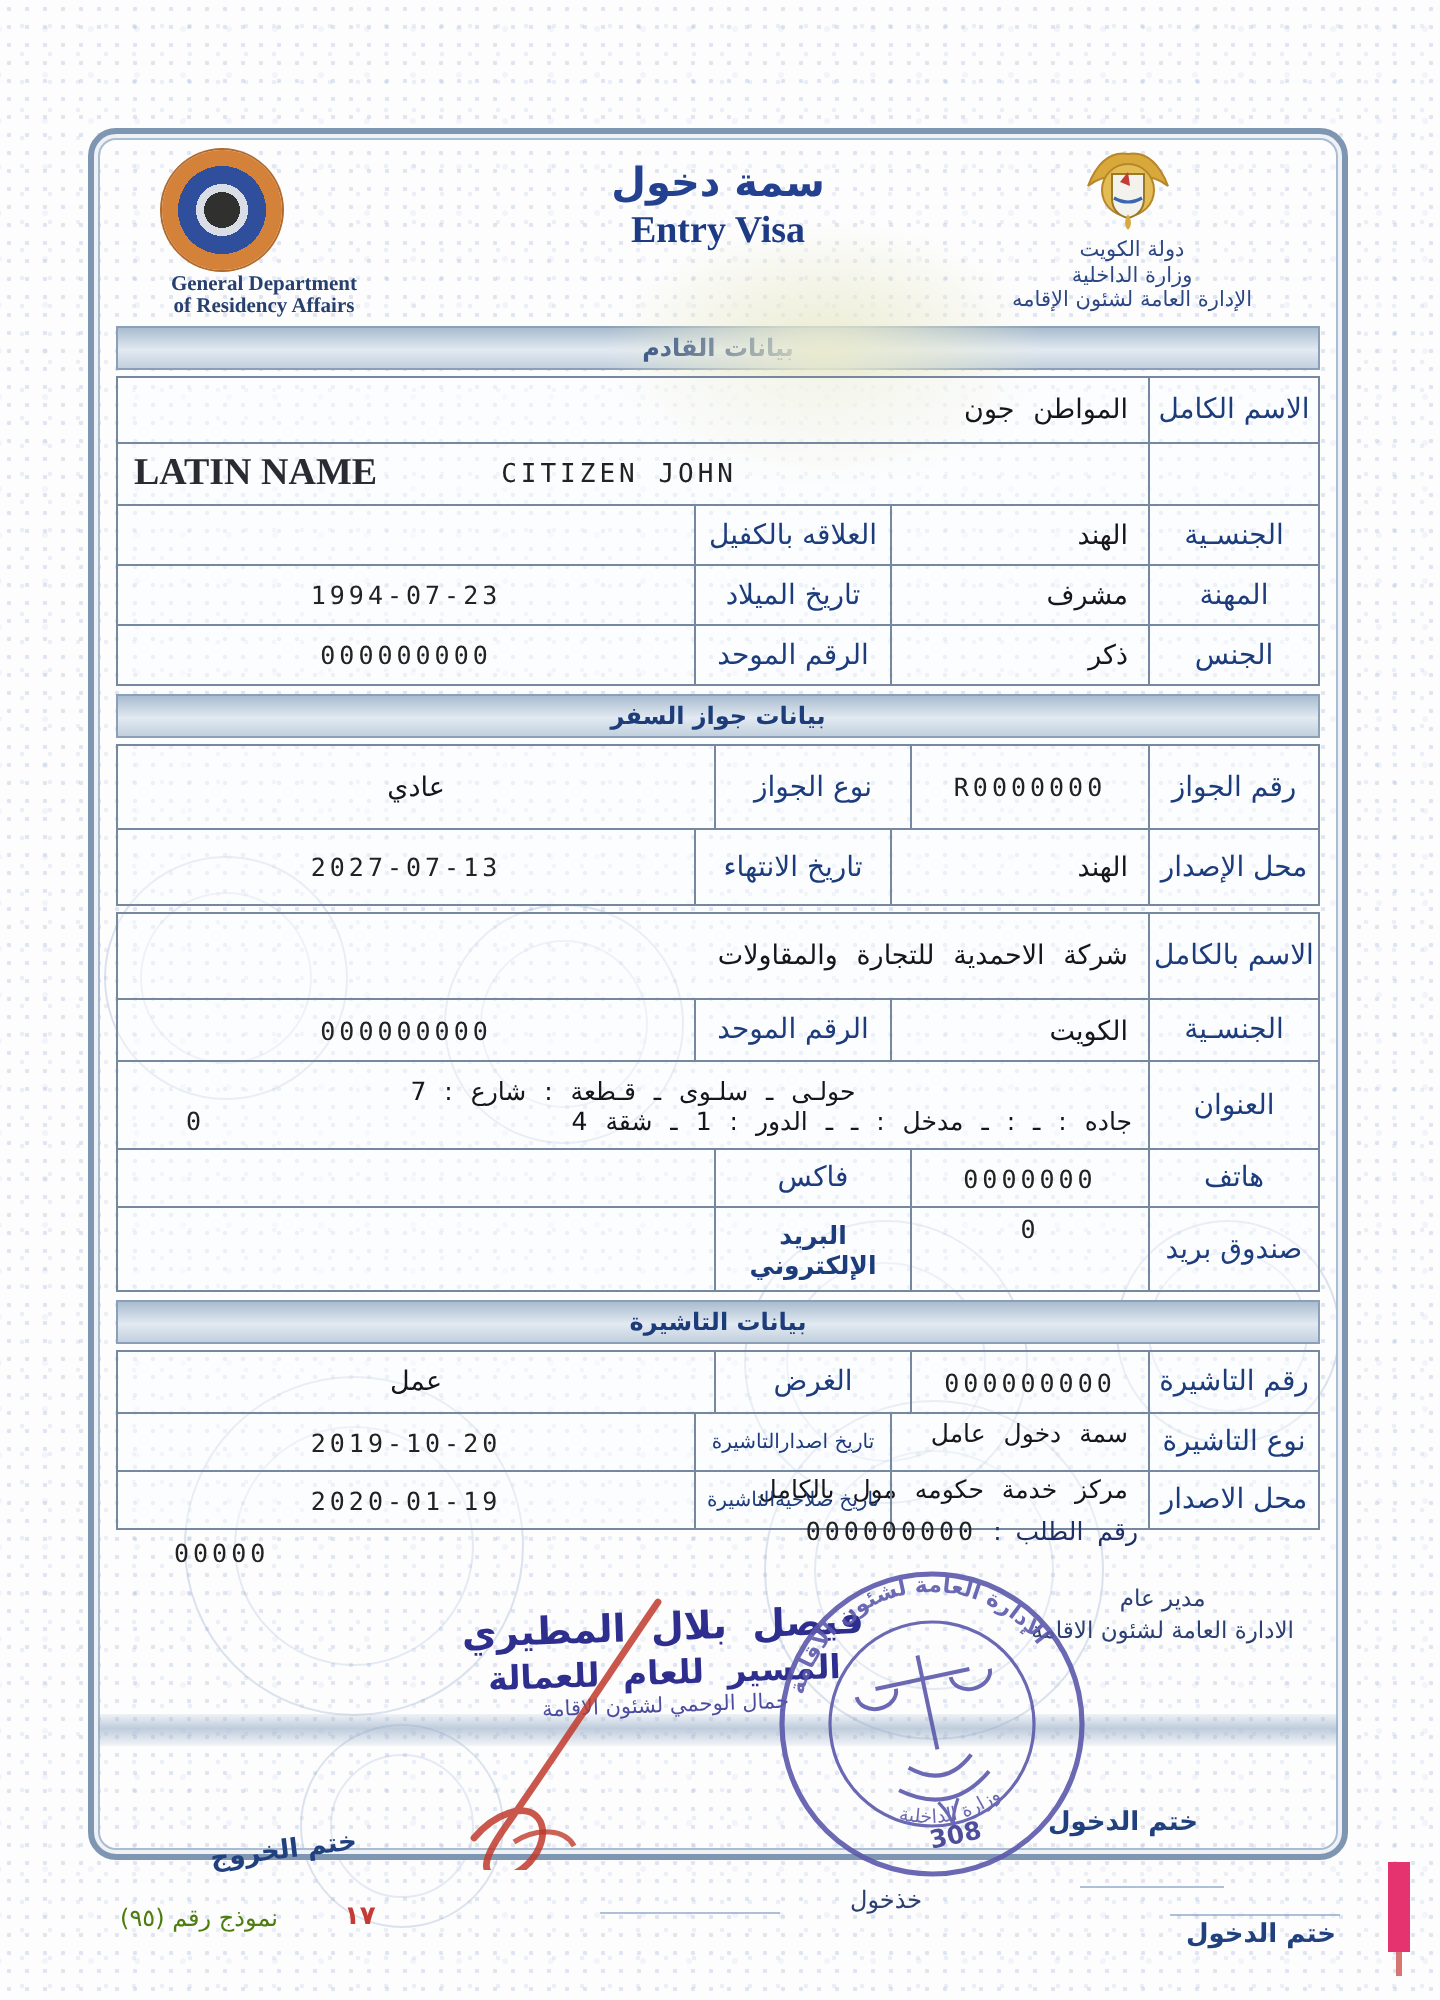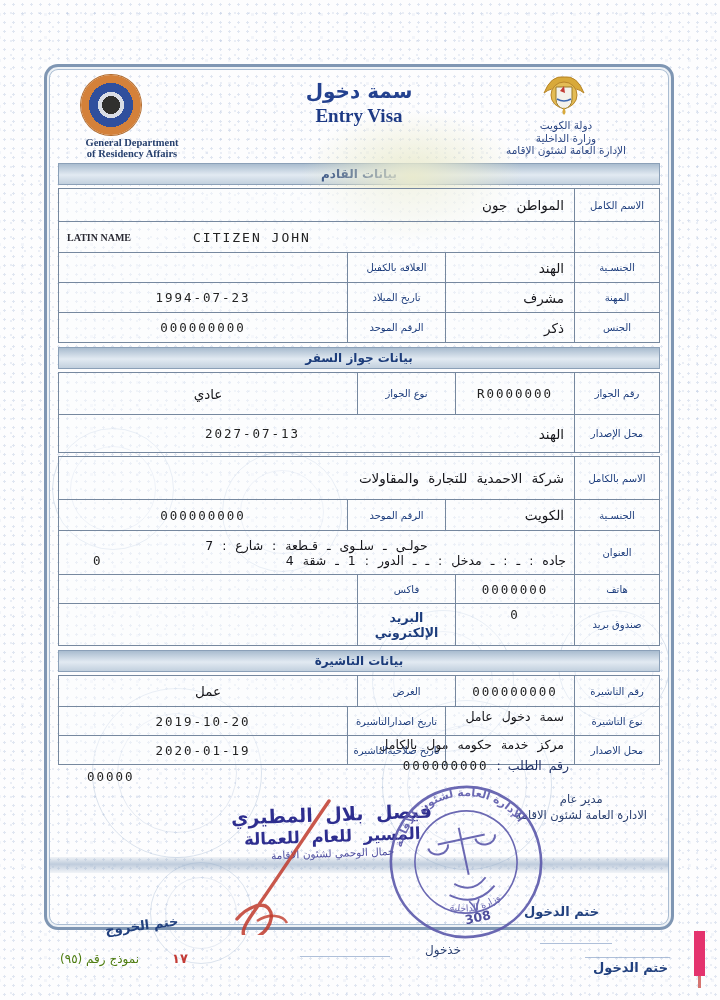--- a/index.html
+++ b/index.html
@@ -47,29 +47,29 @@
   .tbl{border:1px solid #76889f;margin:3px 1px 0 1px;background:rgba(250,252,255,.45);position:relative;}
   .row{display:flex;direction:rtl;border-top:1px solid #76889f;min-height:29px;align-items:center;}
   .row:first-child{border-top:none;}
   .c-lbl{width:84px;flex:none;border-left:1px solid #76889f;align-self:stretch;
     display:flex;align-items:center;justify-content:center;}
   .c-mid{width:97px;flex:none;border-left:1px solid #76889f;border-right:1px solid #76889f;align-self:stretch;
     display:flex;align-items:center;justify-content:center;}
   .c-v1{width:118px;flex:none;align-self:stretch;display:flex;align-items:center;}
   .c-v2{flex:1;align-self:stretch;display:flex;align-items:center;justify-content:center;}
   .c-full{flex:1;align-self:stretch;display:flex;align-items:center;}
-  .lbl{color:#1c3c7c;font-size:10px;text-align:center;padding:0 2px;}
+  .lbl{color:#1c3c7c;font-size:14px;text-align:center;padding:0 2px;}
   .lbl-big{font-size:12.5px;font-weight:bold;}
   .val-ar{font-size:13.5px;color:#15151a;word-spacing:5px;}
   .val-num{font-family:"DejaVu Sans Mono",monospace;font-size:12.5px;color:#222;letter-spacing:2px;direction:ltr;unicode-bidi:embed;}
   .alignR{justify-content:flex-start;padding-right:10px;text-align:right;}  
   .alignC{justify-content:center;}
   .nowrap{white-space:nowrap;overflow:visible;}
   .latin-row{direction:ltr;}
-  .latin-name{font-family:"Liberation Serif",serif;font-size:10px;font-weight:bold;color:#2a2a33;padding-left:8px;}
+  .latin-name{font-family:"Liberation Serif",serif;font-size:19px;font-weight:bold;color:#2a2a33;padding-left:8px;}
   .latin-val{font-family:"DejaVu Sans Mono",monospace;font-size:13px;color:#222;letter-spacing:2px;padding-left:62px;}
   .addr{flex-direction:column;align-items:stretch;justify-content:center;padding:2px 8px;}
   .addr-l1{text-align:center;}
   .addr-l2{display:flex;justify-content:space-between;align-items:center;}
   .req-line{position:absolute;bottom:-9px;right:90px;direction:rtl;display:flex;gap:8px;align-items:center;
     background:transparent;}
   .req-lbl{color:#1d2f66;font-size:12.5px;word-spacing:3px;}
   .margin-num{position:absolute;bottom:-20px;left:28px;}
   
   .foot{position:relative;height:178px;}
@@ -206,20 +206,23 @@
       <div class="c-v2">
           <span class="val-ar">عادي</span>
         </div>
     </div>
     <div class="row" style="min-height:37px;">
       <div class="c-lbl">
           <span class="lbl">محل الإصدار</span>
         </div>
       <div class="c-v1 alignR">
           <span class="val-ar">الهند</span>
+        </div>
+      <div class="c-mid">
+          <span class="lbl">تاريخ الانتهاء</span>
         </div>
       <div class="c-v2">
           <span class="val-num">2027-07-13</span>
         </div>
     </div>
   </div>
 
   <div class="tbl">
     <div class="row" style="min-height:42px;">
       <div class="c-lbl">

